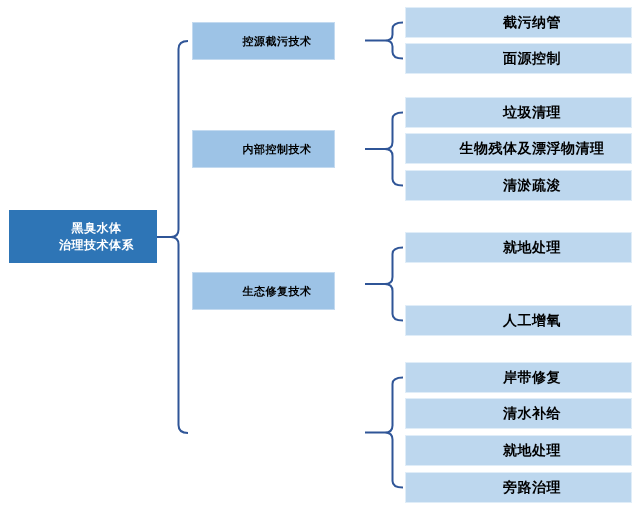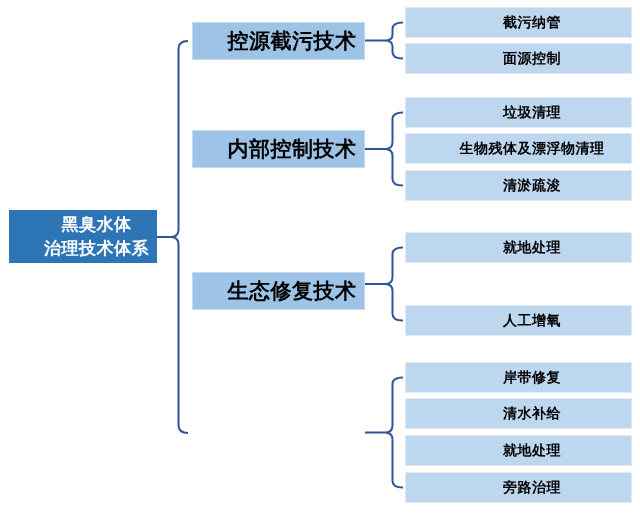--- a/index.html
+++ b/index.html
@@ -16,27 +16,27 @@
     align-items:center; justify-content:center;
     font-weight:bold; text-align:center;
     box-sizing:border-box;
     letter-spacing:0.5px;
     padding-left:27px;
   }
   .root {
     left:9px; top:210px; width:148px; height:53px;
     background:var(--root-fill,#2E75B6);
     color:var(--root-text,#ffffff);
-    font-size:17px; line-height:1.4;
+    font-size:12px; line-height:1.4;
   }
   .branch {
-    left:192px; width:173px; height:38px;
+    left:192px; width:143px; height:38px;
     background:var(--branch-fill,#9DC3E6);
     color:var(--node-text,#000000);
-    font-size:21px;
+    font-size:11px;
     border:1px solid #c3daf0;
   }
   .leaf {
     left:405px; width:227px; height:31px;
     background:var(--leaf-fill,#BDD7EE);
     color:var(--node-text,#000000);
     font-size:14px;
     border:1px solid #e0edf8;
   }
   #connectors { position:absolute; left:0; top:0; width:640px; height:514px; }

